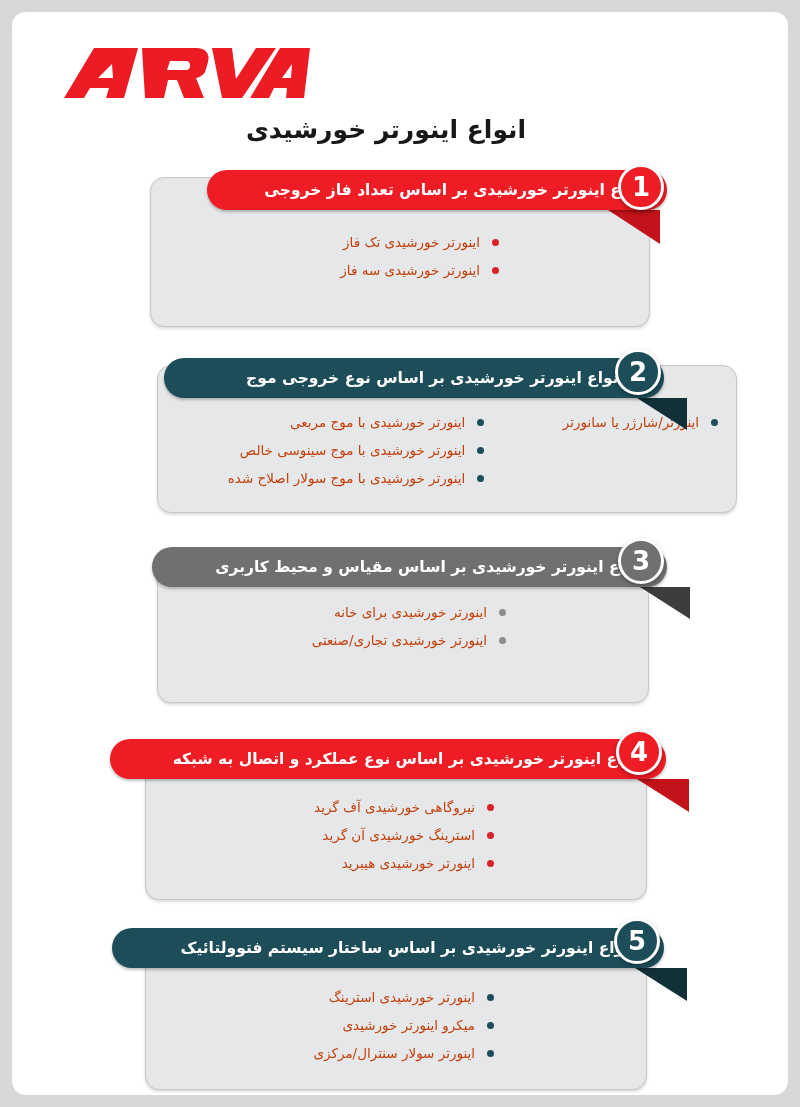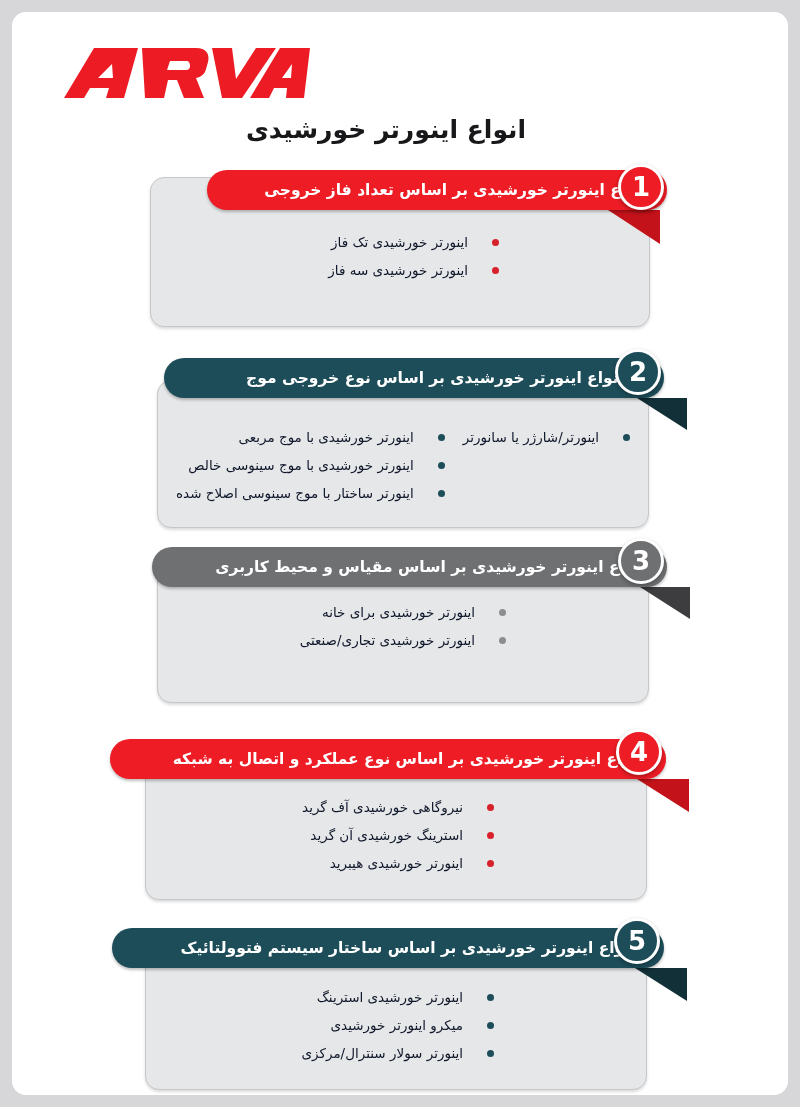--- a/index.html
+++ b/index.html
@@ -91,23 +91,23 @@
 
   .bullet-col { }
   .bullet-col.col-main { width: 330px; }
   .bullet-col.col-side { width: 250px; }
 
   .bullet-item {
     display: flex;
     flex-direction: row;
     align-items: center;
     justify-content: flex-start;
-    gap: 24px;
+    gap: 12px;
     font-size: 13.5px;
-    color: #0f172a;
+    color: #c2410c;
     height: 28px;
     white-space: nowrap;
   }
 
   .dot {
     width: 7px;
     height: 7px;
     border-radius: 50%;
     flex: 0 0 auto;
     display: inline-block;
@@ -200,35 +200,35 @@
       </div>
     </div>
     <div class="ribbon-fold" style="left:596px; top:58px; border-left:0; border-right:52px solid #c3121a; border-bottom:34px solid transparent;"></div>
     <div class="ribbon" style="left:195px; top:18px; width:460px; background:#ee1c25;">
       <div class="ribbon-text">انواع اینورتر خورشیدی بر اساس تعداد فاز خروجی</div>
     </div>
     <div class="badge" style="left:606px; top:12px; background:#ee1c25;">1</div>
   </div>
 
   <div class="section" id="sec1" style="top:328px; height:185px;">
-    <div class="panel" style="left:145px; top:40px; width:492px; height:148px;">
+    <div class="panel" style="left:145px; top:25px; width:580px; height:148px;">
       <div class="panel-inner" style="top:42px;">
         <div class="bullet-cols">
           <div class="bullet-col col-main">
             <div class="bullet-item">
               <span class="dot" style="background:#1c4d59"></span>
               <span>اینورتر خورشیدی با موج مربعی</span>
             </div>
             <div class="bullet-item">
               <span class="dot" style="background:#1c4d59"></span>
               <span>اینورتر خورشیدی با موج سینوسی خالص</span>
             </div>
             <div class="bullet-item">
               <span class="dot" style="background:#1c4d59"></span>
-              <span>اینورتر ساختار با موج سینوسی اصلاح شده</span>
+              <span>اینورتر خورشیدی با موج سولار اصلاح شده</span>
             </div>
           </div>
           <div class="bullet-col col-side">
             <div class="bullet-item">
               <span class="dot" style="background:#1c4d59"></span>
               <span>اینورتر/شارژر یا سانورتر</span>
             </div>
           </div>
         </div>
       </div>

